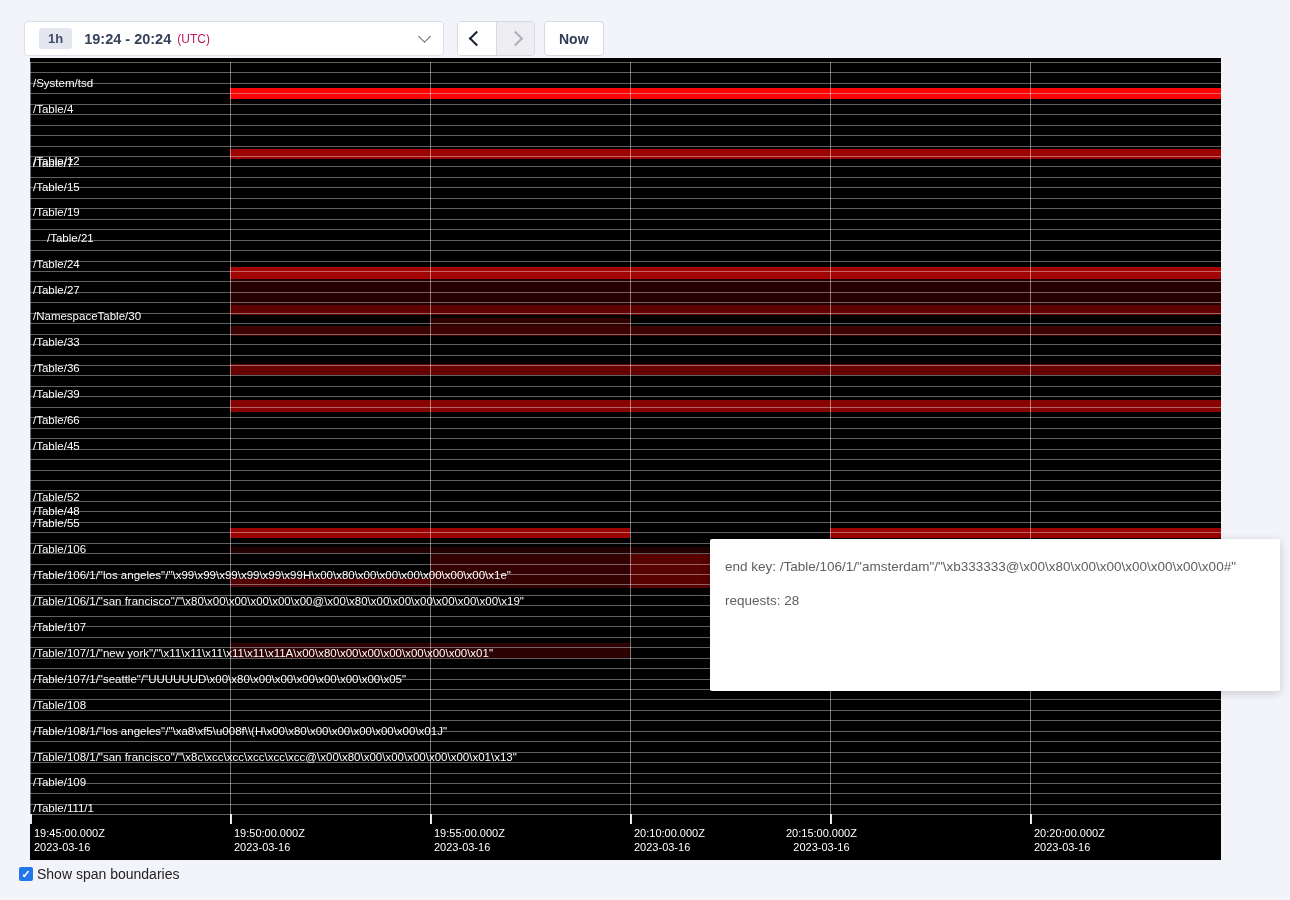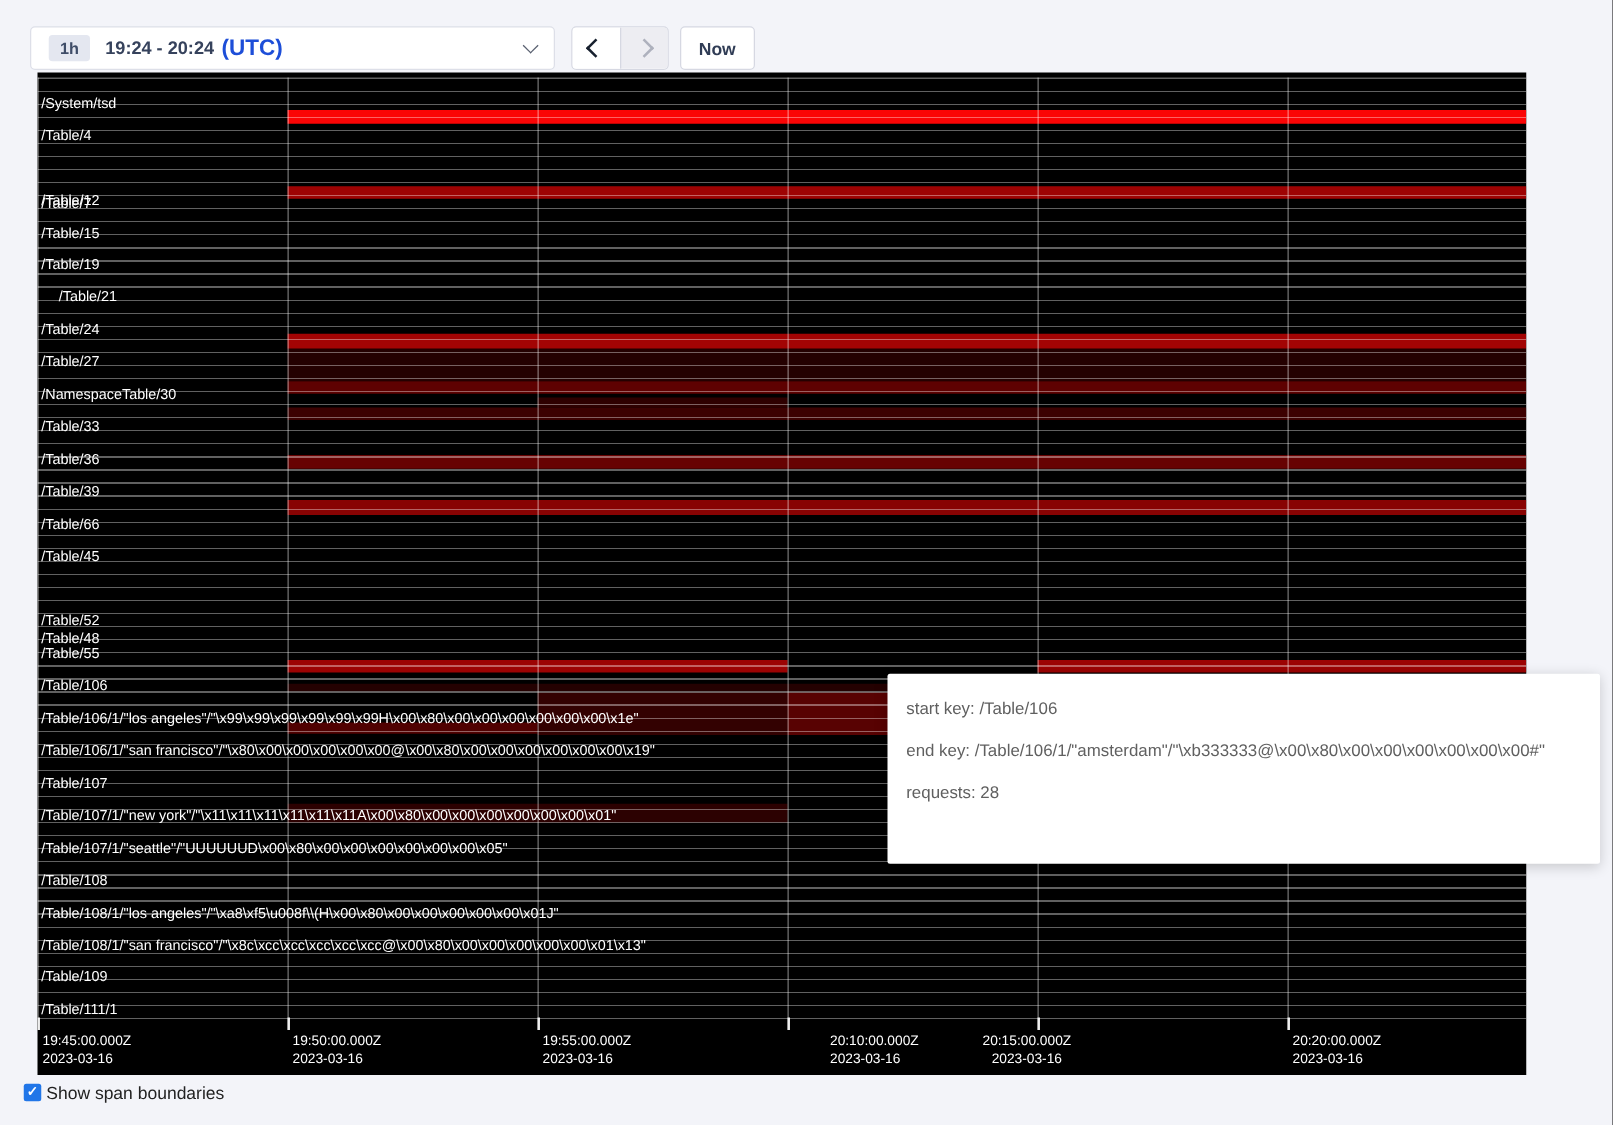--- a/index.html
+++ b/index.html
@@ -15,21 +15,21 @@
     position:absolute;left:24px;top:21px;width:420px;height:35px;
     background:#fff;border:1px solid #dddfe8;border-radius:4px;
     display:flex;align-items:center;gap:12px;padding:0 14px;box-sizing:border-box;
     cursor:pointer;
   }
   .badge{
     background:#e4e7f0;color:#3f4d68;font-size:13px;font-weight:700;
     padding:3px 9px;border-radius:3px;line-height:15px;
   }
   .range-text{font-size:14.5px;font-weight:700;color:#36425c;white-space:nowrap;}
-  .tz{font-size:18px;color:#1d4ed8;font-weight:700;margin-left:-6px;}
+  .tz{font-size:12px;color:#be185d;font-weight:400;margin-left:-6px;}
   .spacer{flex:1;}
   .caret{
     width:8px;height:8px;border-left:1.7px solid #596070;border-bottom:1.7px solid #596070;
     transform:rotate(-45deg);margin-top:-4px;
   }
   .nav-group{
     position:absolute;left:457px;top:21px;height:35px;width:78px;
     border:1px solid #d6d8e2;border-radius:4px;overflow:hidden;
     display:flex;box-sizing:border-box;background:#fff;
   }
@@ -175,36 +175,35 @@
       <div>2023-03-16</div>
     </div>
     <div class="axislabel" style="left: 204px;">
       <div>19:50:00.000Z</div>
       <div>2023-03-16</div>
     </div>
     <div class="axislabel" style="left: 404px;">
       <div>19:55:00.000Z</div>
       <div>2023-03-16</div>
     </div>
-    <div class="axislabel" style="left: 604px; margin-left: 30px;">
+    <div class="axislabel" style="left: 604px;">
       <div>20:10:00.000Z</div>
       <div>2023-03-16</div>
     </div>
     <div class="axislabel" style="left: 756px; text-align: center;">
       <div>20:15:00.000Z</div>
       <div>2023-03-16</div>
     </div>
     <div class="axislabel" style="left: 1004px;">
       <div>20:20:00.000Z</div>
       <div>2023-03-16</div>
     </div>
   </div>
 
 <div class="tooltip">
-  <div>start key: /Table/106</div>
   <div>end key: /Table/106/1/"amsterdam"/"\xb333333@\x00\x80\x00\x00\x00\x00\x00\x00#"</div>
   <div>requests: 28</div>
 </div>
 
 <div class="footer">
   <span class="checkbox">✓</span>
   <span class="footer-label">Show span boundaries</span>
 </div>
 
 </body></html>

